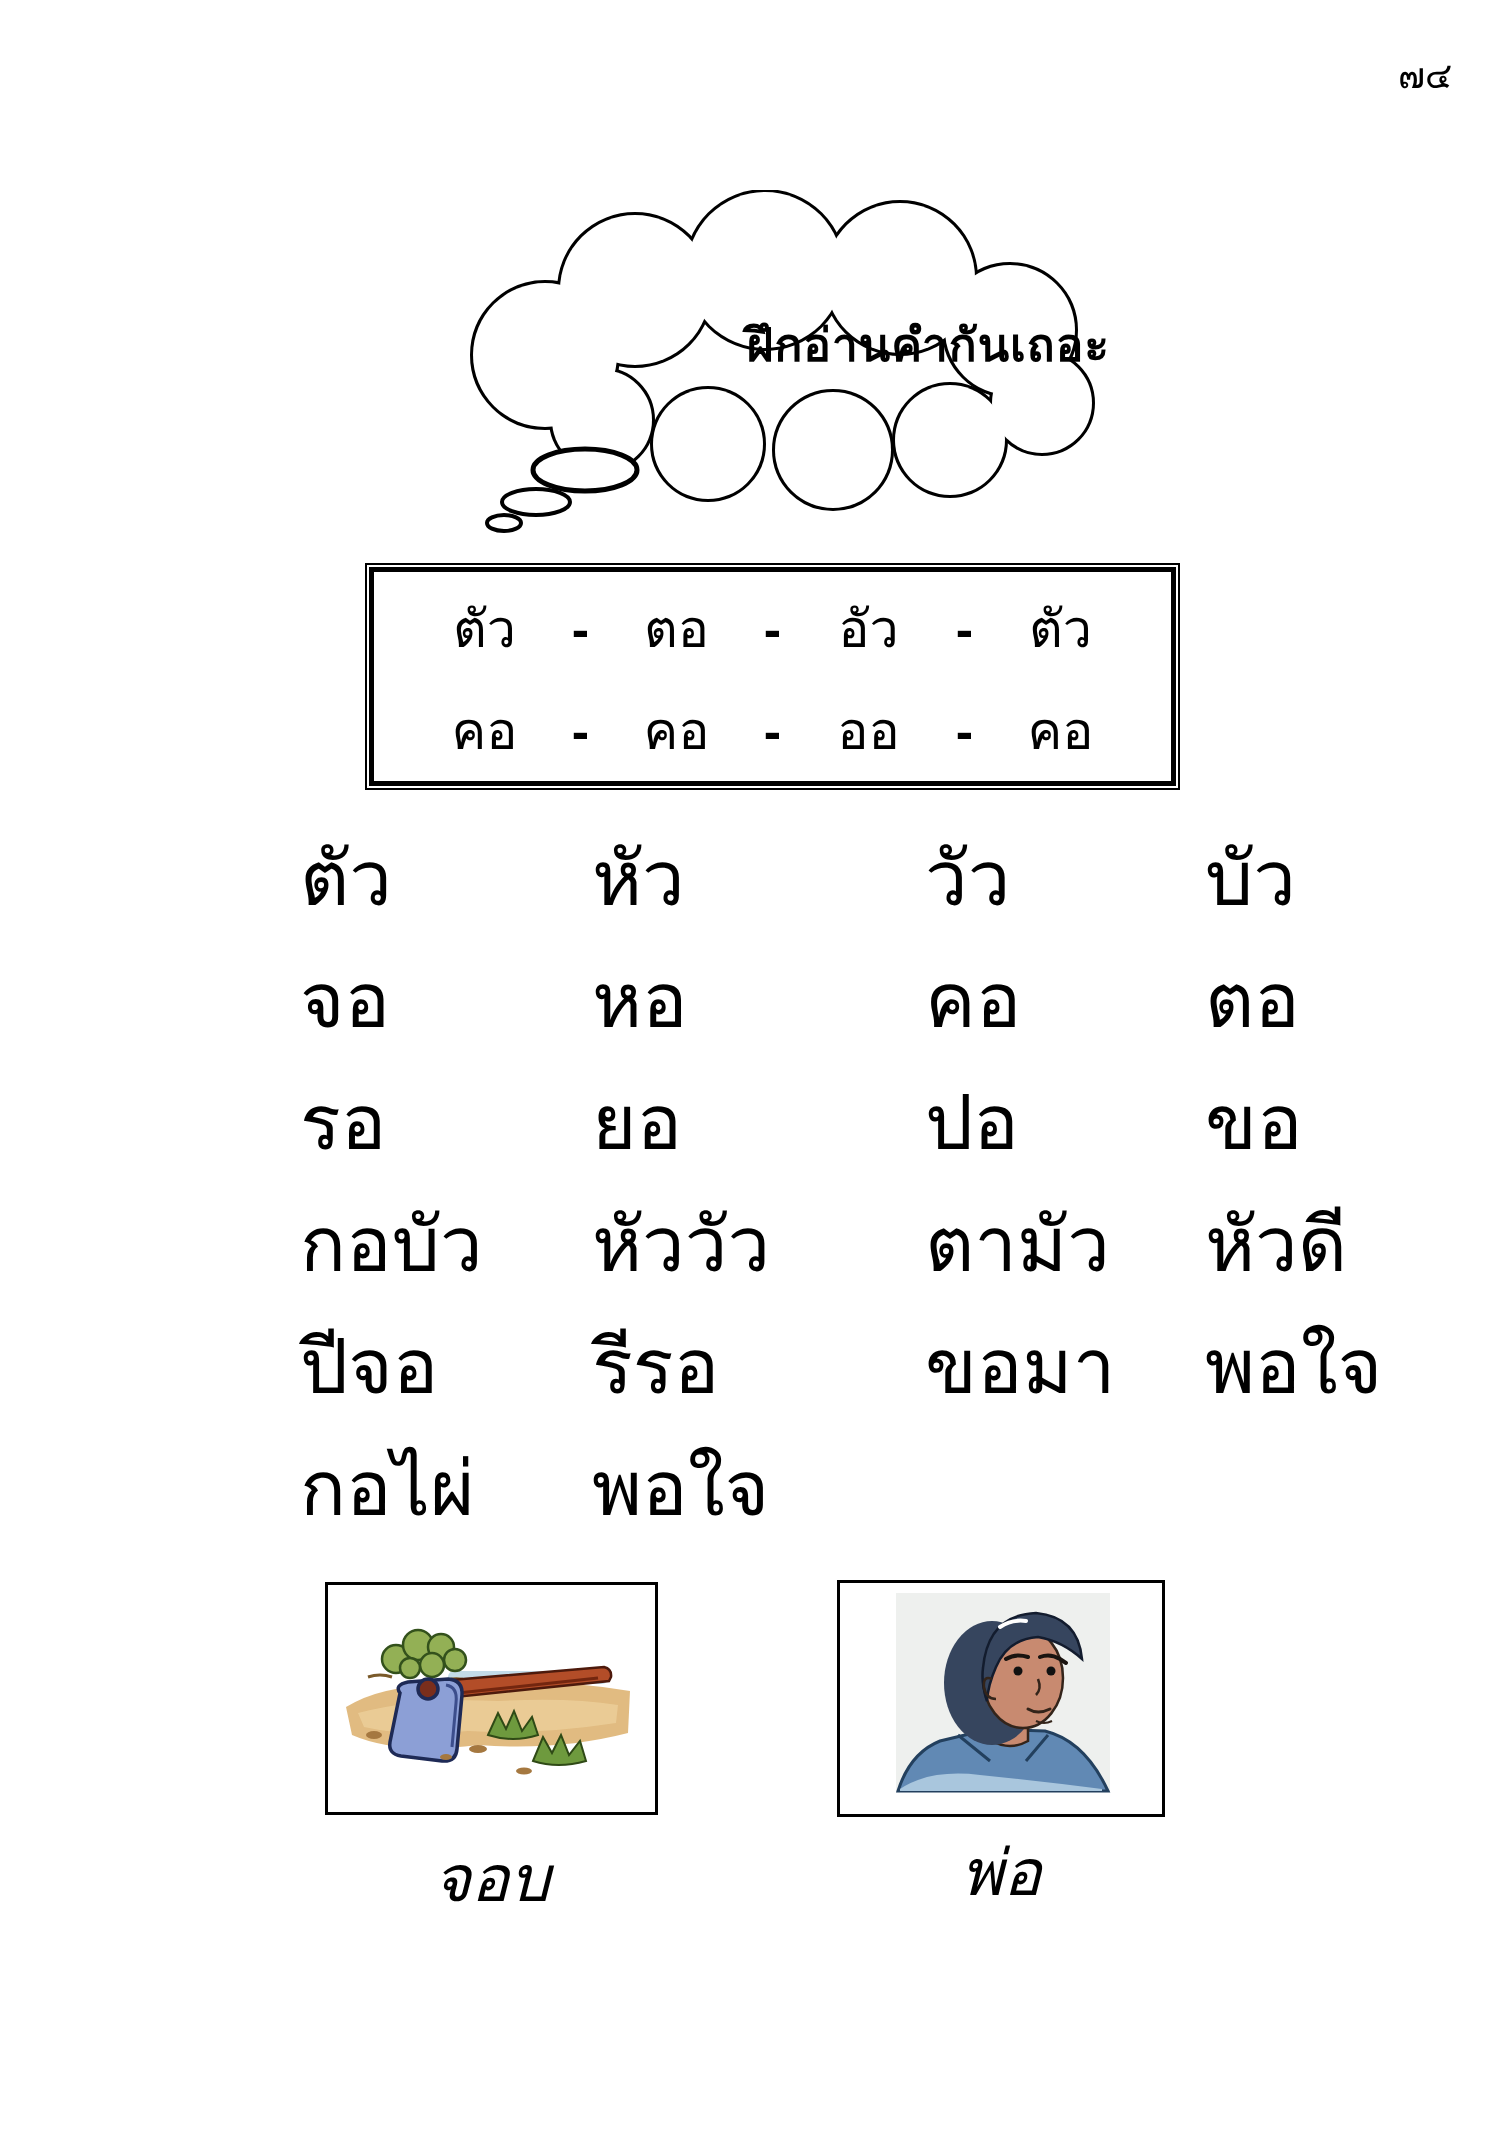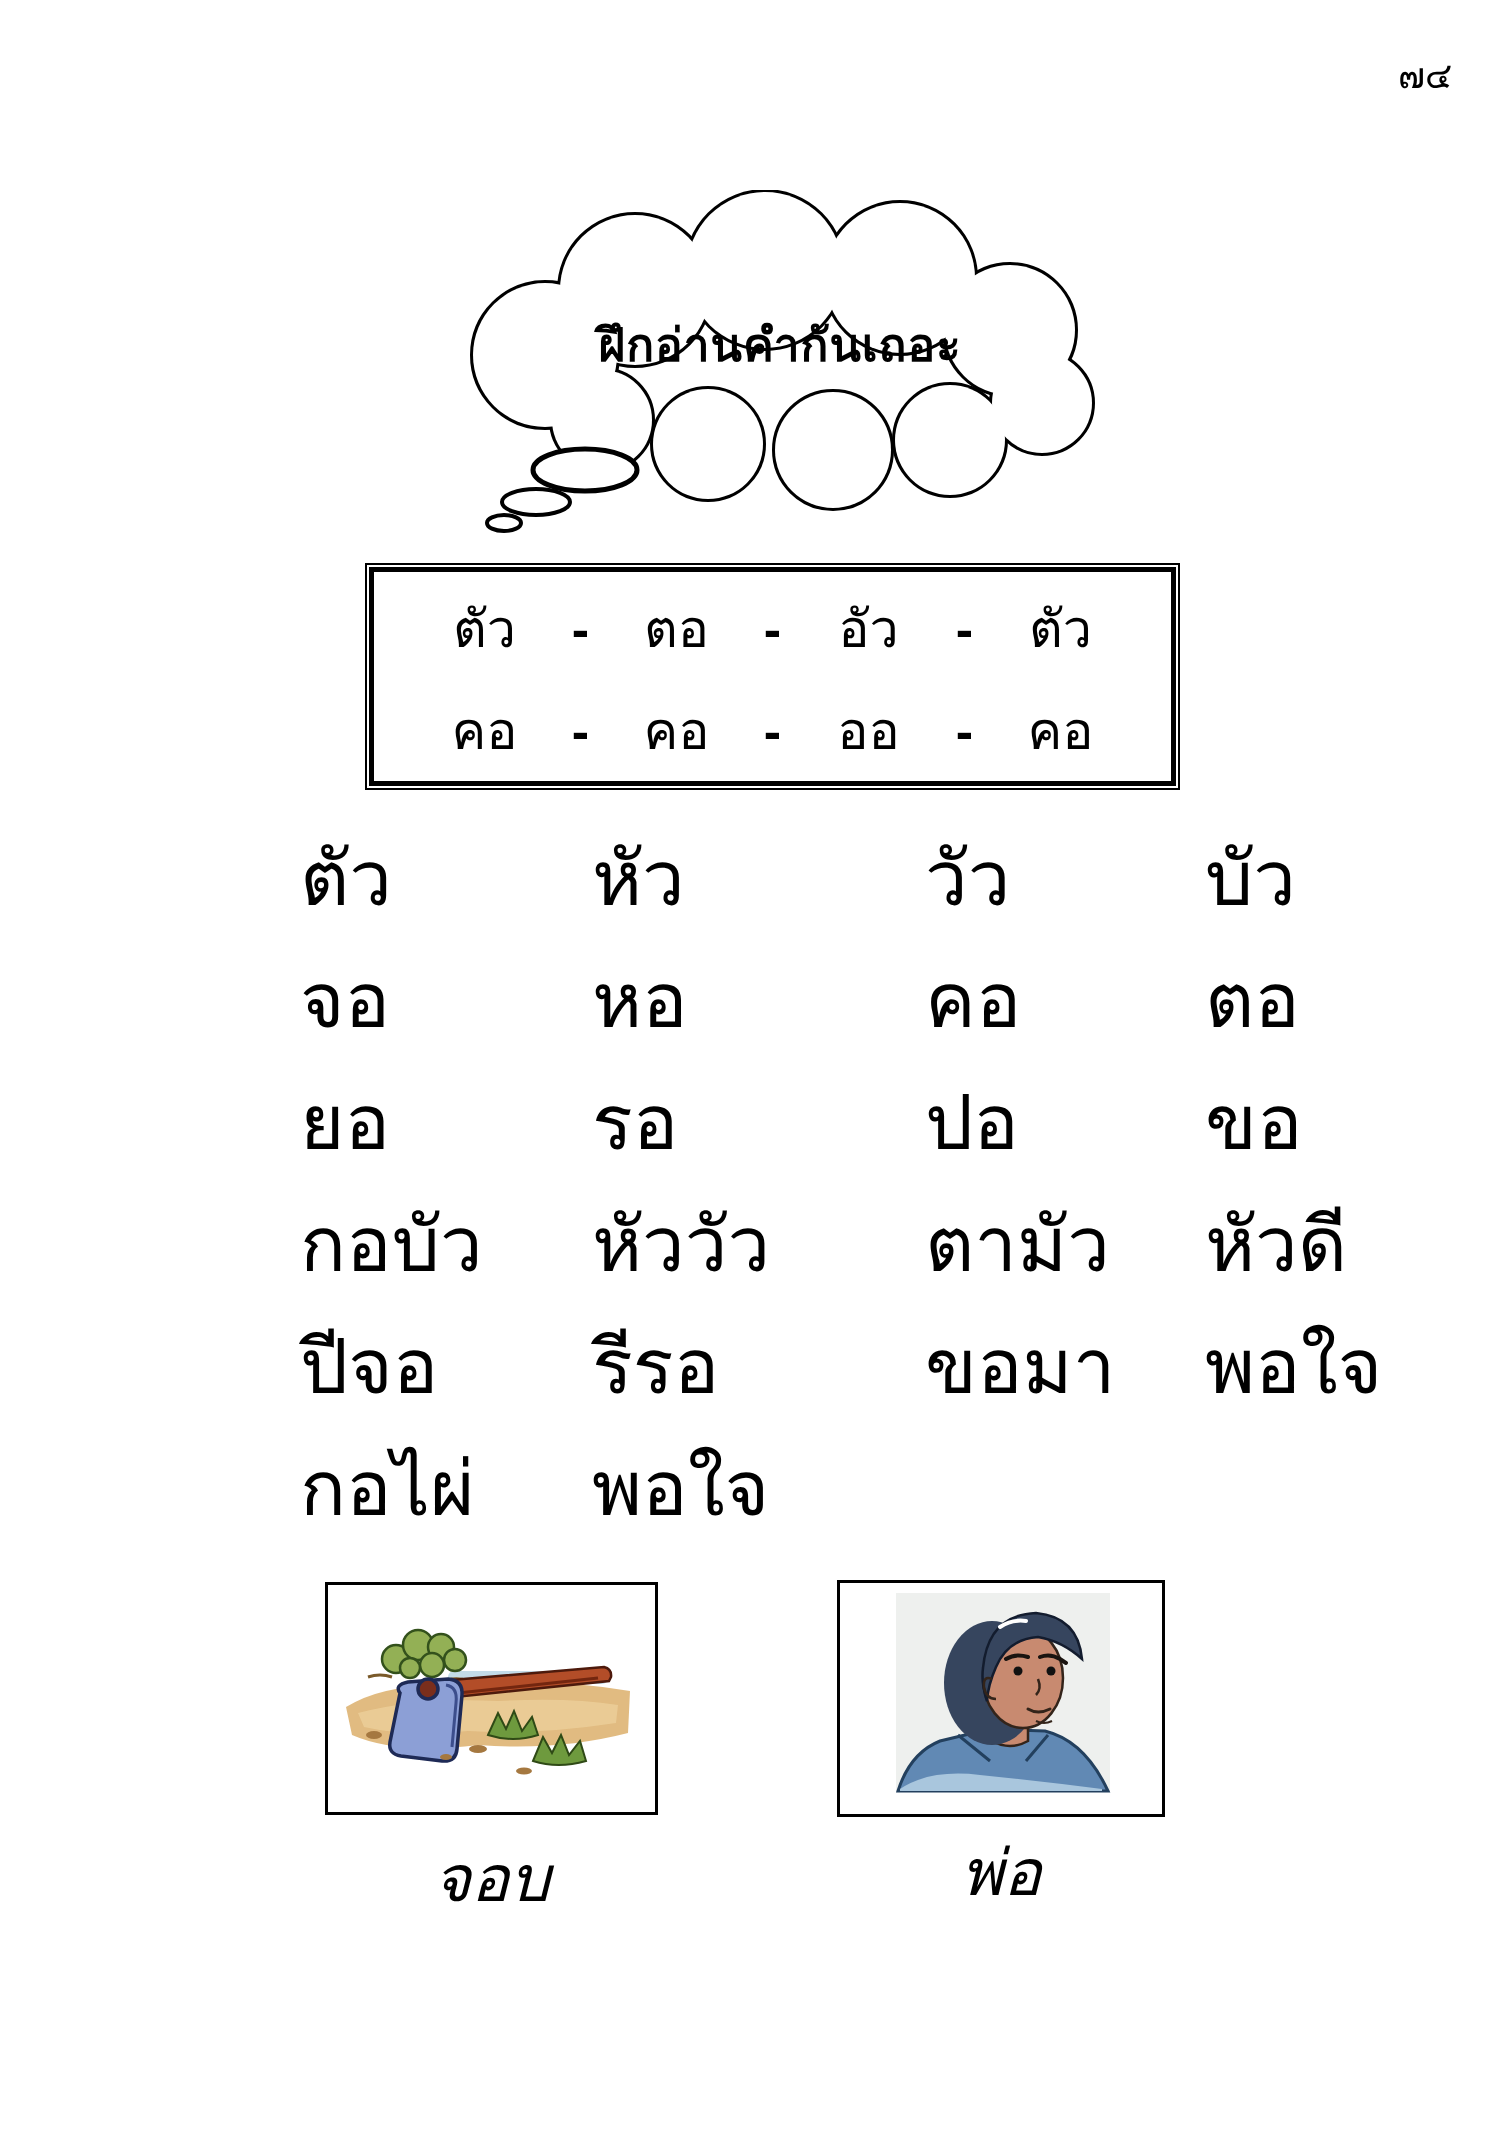--- a/index.html
+++ b/index.html
@@ -14,21 +14,21 @@
   .page-number {
     position:absolute; left:1398px; top:52px;
     font-size:36px; line-height:48px; color:#000;
   }
 
   
   .bubble { position:absolute; left:450px; top:190px; width:660px; height:370px; }
   .bubble svg { position:absolute; left:0; top:0; }
   .bubble-title {
     position:absolute; left:0; top:113px; width:660px; height:84px;
-    line-height:84px; text-align:center;
+    line-height:84px; text-align:right;
     font-size:46px; font-weight:bold; letter-spacing:1px;
   }
 
   
   .reading-box {
     position:absolute; left:365px; top:563px; width:815px; height:227px;
     border:2px solid #000; padding:2px; box-sizing:border-box;
   }
   .reading-box-inner {
     width:100%; height:100%; box-sizing:border-box;
@@ -116,22 +116,22 @@
 
   <div class="word-grid">
     <span class="word-cell">ตัว</span>
     <span class="word-cell">หัว</span>
     <span class="word-cell">วัว</span>
     <span class="word-cell">บัว</span>
     <span class="word-cell">จอ</span>
     <span class="word-cell">หอ</span>
     <span class="word-cell">คอ</span>
     <span class="word-cell">ตอ</span>
+    <span class="word-cell">รอ</span>
     <span class="word-cell">ยอ</span>
-    <span class="word-cell">รอ</span>
     <span class="word-cell">ปอ</span>
     <span class="word-cell">ขอ</span>
     <span class="word-cell">กอบัว</span>
     <span class="word-cell">หัววัว</span>
     <span class="word-cell">ตามัว</span>
     <span class="word-cell">หัวดี</span>
     <span class="word-cell">ปีจอ</span>
     <span class="word-cell">รีรอ</span>
     <span class="word-cell">ขอมา</span>
     <span class="word-cell">พอใจ</span>

